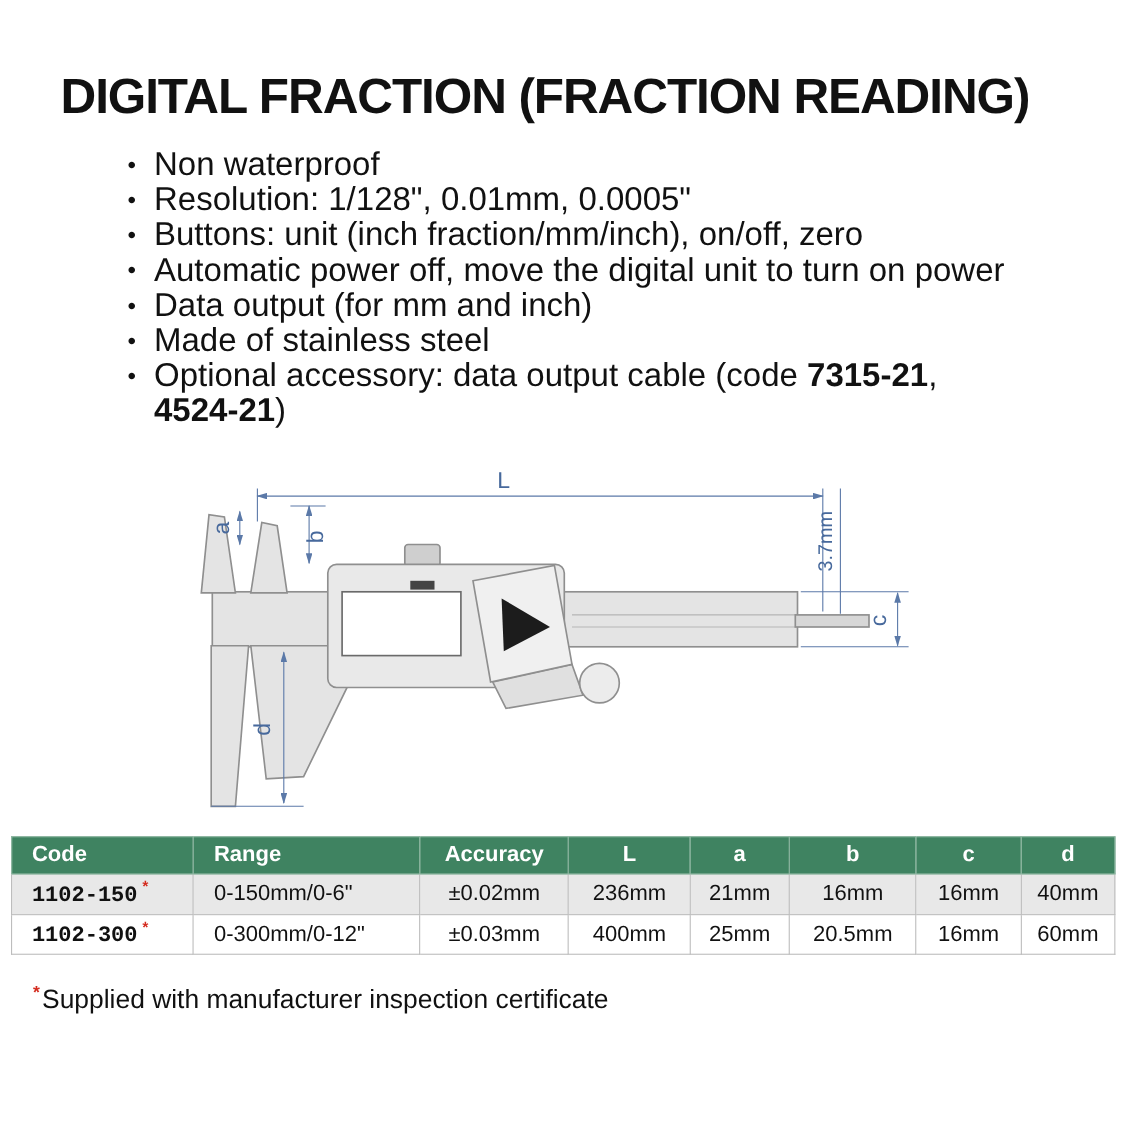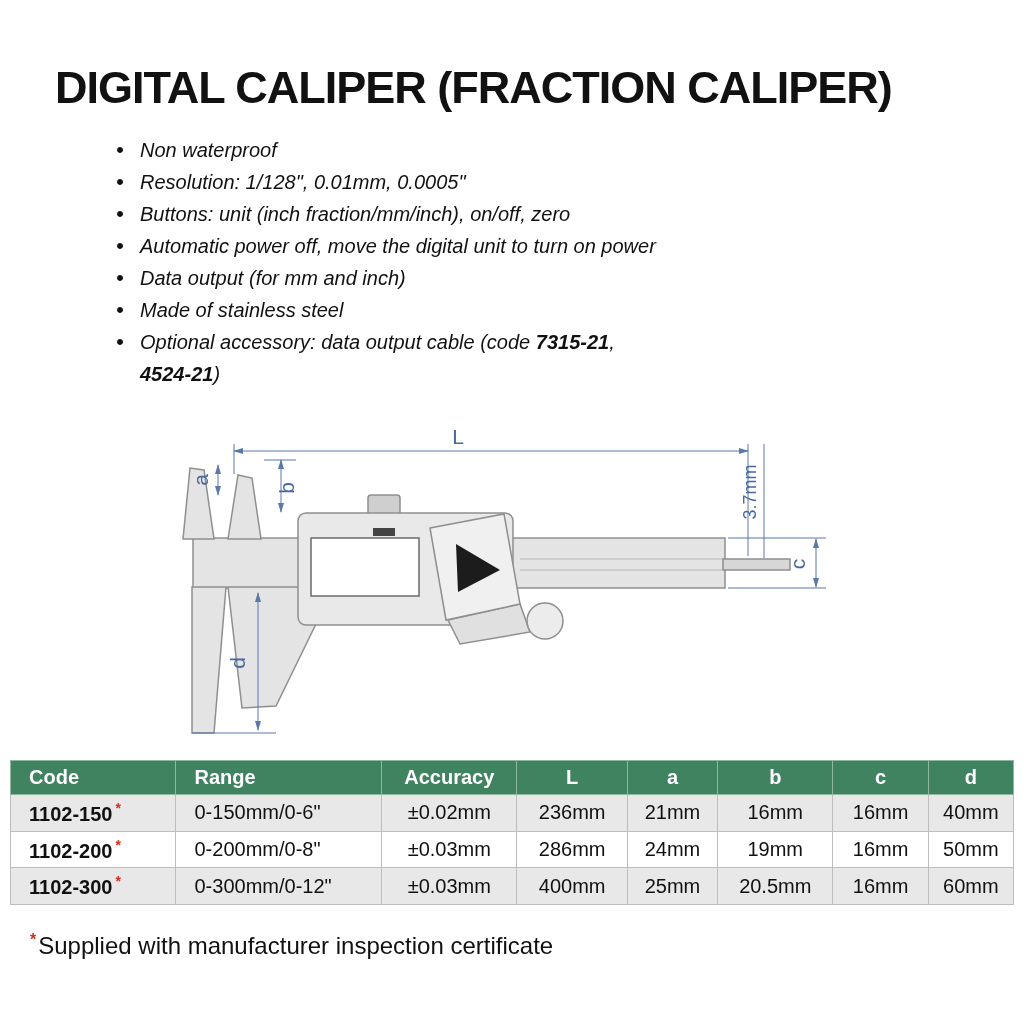--- a/index.html
+++ b/index.html
@@ -4,49 +4,49 @@
 <style>
   * { margin:0; padding:0; box-sizing:border-box; }
   html,body { width:1024px; height:1024px; background:#ffffff; overflow:hidden;
               font-family:"Liberation Sans", sans-serif; color:#111; }
   .page { width:1024px; height:1024px; padding-top:62px; position:relative; }
 
   .title { font-size:45px; font-weight:bold; letter-spacing:-1px;
            margin-left:55px; margin-right:20px; white-space:nowrap; }
 
   ul.features { list-style:none; margin:20px 0 0 140px; max-width:880px;
-                font-size:20px; line-height:32px;font-style:italic; }
+                font-size:30px; line-height:32px; }
   ul.features li { position:relative; }
   ul.features li::before { content:"•"; position:absolute; left:-24px; top:0;
                            font-size:22px; line-height:32px; color:#111; }
   .bold-code { font-weight:bold;margin-top:48px; }
 
   .diagram-wrap { margin:28px 0 0 168px; width:690px; height:336px; }
 
   table.spec { width:1004px; margin:6px auto 12px auto; border-collapse:collapse;
                font-size:20px; text-align:center; table-layout:fixed; }
   table.spec th { background:#3f8361; color:#ffffff; font-weight:bold;
                   border:1px solid #8fb7a2; padding:5px 4px; }
   table.spec td { border:1px solid #bdbdbd; padding:5px 4px; }
   table.spec tbody tr:nth-child(odd)  td { background:#e8e8e8; }
   table.spec tbody tr:nth-child(even) td { background:#ffffff; }
   .al { text-align:left; padding-left:18px !important; }
-  td.code-cell { font-weight:bold; }
+  td.code-cell { font-weight:bold;font-family:Liberation Mono, monospace; }
   .star { color:#d42b1e; font-weight:bold; vertical-align:super;
           font-size:14px; margin-left:3px; }
 
   .footnote { margin:26px 0 0 30px; font-size:24px; }
   .footnote .fn-star { margin:0 2px 0 0; font-size:16px; }
 </style>
 </head>
 <body>
 
 <div class="page">
 
-  <h1 class="title">DIGITAL CALIPER (FRACTION CALIPER)</h1>
+  <h1 class="title">DIGITAL FRACTION (FRACTION READING)</h1>
 
   <ul class="features">
     <li><span>Non waterproof</span></li>
     <li><span>Resolution: 1/128", 0.01mm, 0.0005"</span></li>
     <li><span>Buttons: unit (inch fraction/mm/inch), on/off, zero</span></li>
     <li><span>Automatic power off, move the digital unit to turn on power</span></li>
     <li><span>Data output (for mm and inch)</span></li>
     <li><span>Made of stainless steel</span></li>
     <li>
       <span>Optional accessory: data output cable (code </span><span class="bold-code">7315-21</span><span>,</span><br>
@@ -135,30 +135,20 @@
         <td class="al code-cell"><span>1102-150</span><span class="star">*</span></td>
         <td class="al">0-150mm/0-6"</td>
         <td>±0.02mm</td>
         <td>236mm</td>
         <td>21mm</td>
         <td>16mm</td>
         <td>16mm</td>
         <td>40mm</td>
       </tr>
       <tr>
-        <td class="al code-cell"><span>1102-200</span><span class="star">*</span></td>
-        <td class="al">0-200mm/0-8"</td>
-        <td>±0.03mm</td>
-        <td>286mm</td>
-        <td>24mm</td>
-        <td>19mm</td>
-        <td>16mm</td>
-        <td>50mm</td>
-      </tr>
-      <tr>
         <td class="al code-cell"><span>1102-300</span><span class="star">*</span></td>
         <td class="al">0-300mm/0-12"</td>
         <td>±0.03mm</td>
         <td>400mm</td>
         <td>25mm</td>
         <td>20.5mm</td>
         <td>16mm</td>
         <td>60mm</td>
       </tr>
     </tbody>

